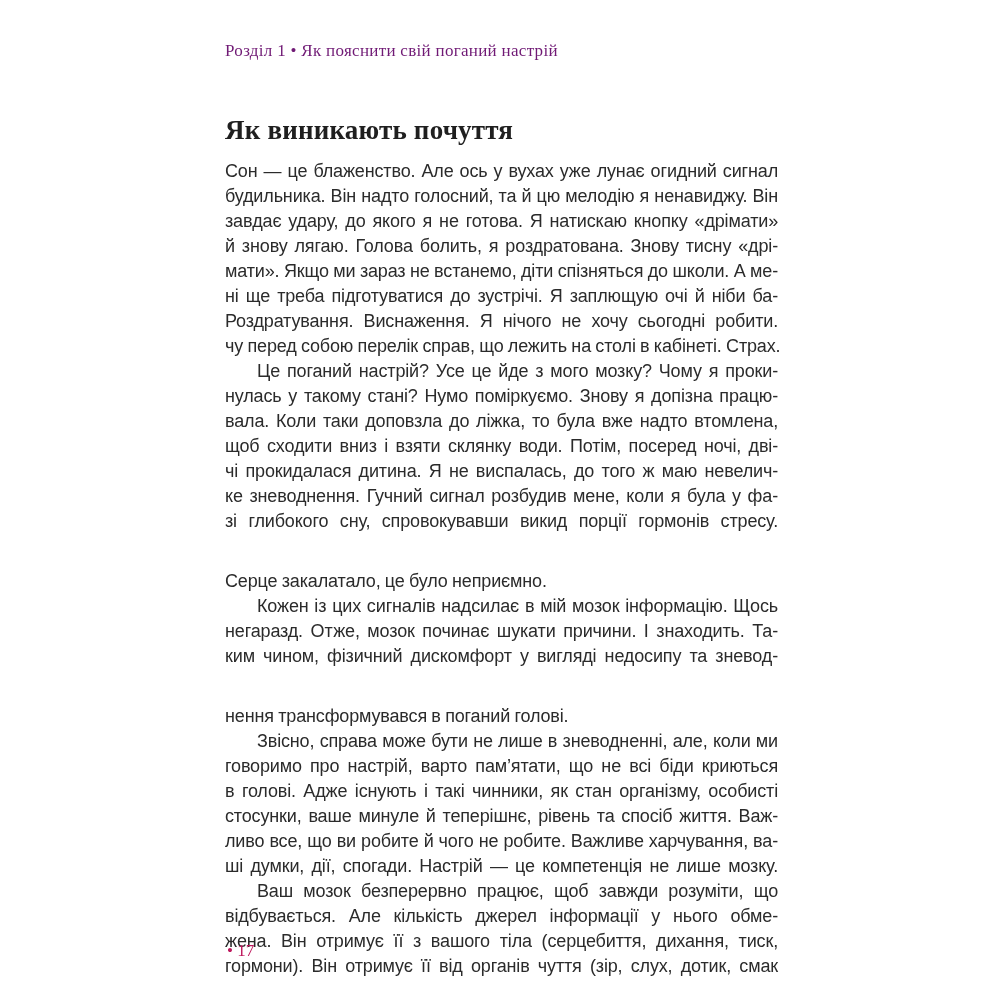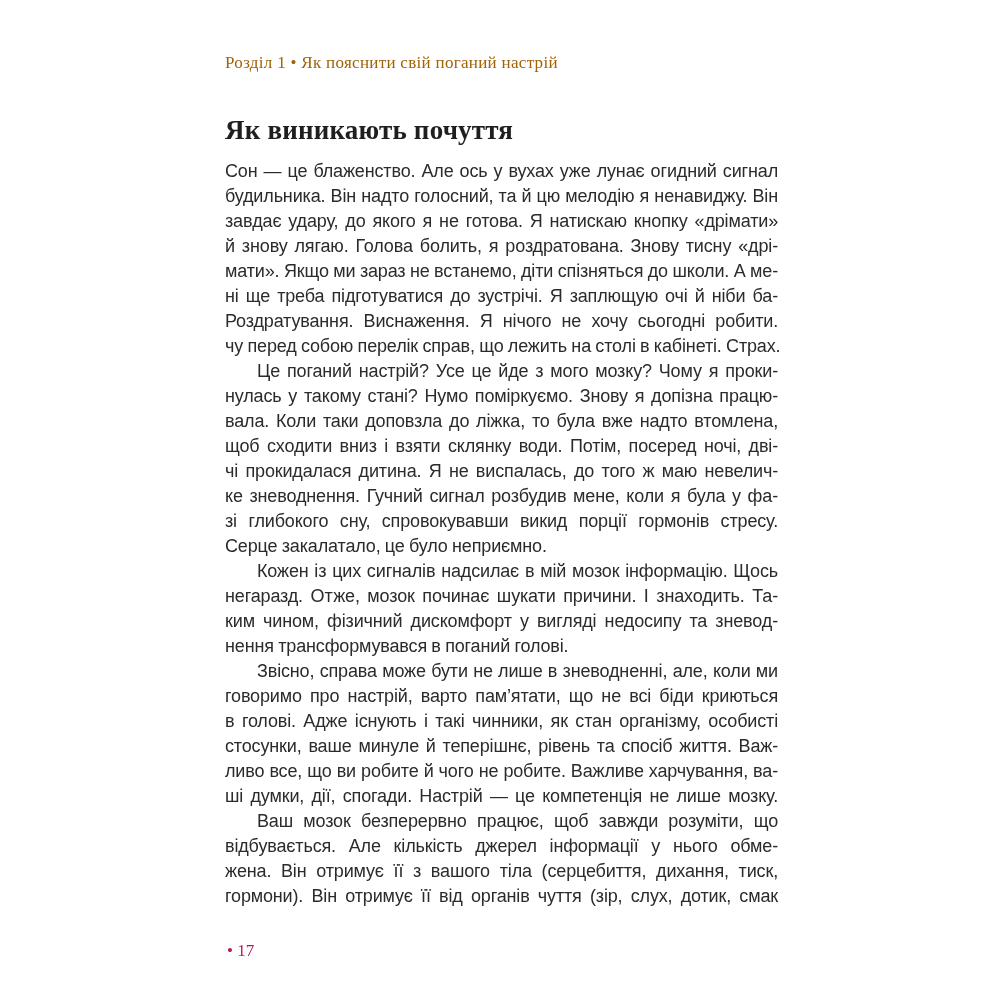--- a/index.html
+++ b/index.html
@@ -15,27 +15,27 @@
     font-family: "Liberation Sans", sans-serif;
   }
   .sheet {
     position: absolute;
     inset: 0;
     background: #ffffff;
   }
   .running-header {
     position: absolute;
     left: 225px;
-    top: 52px;
+    top: 40px;
     width: 553px;
     font-family: "Liberation Serif", serif;
     font-size: 17px;
     line-height: 1.25;
     letter-spacing: 0.3px;
-    color: #a16207;
+    color: #701a75;
     white-space: nowrap;
   }
   .section-title {
     position: absolute;
     left: 225px;
     top: 116px;
     margin: 0;
     width: 553px;
     font-family: "Liberation Serif", serif;
     font-size: 27px;
@@ -61,20 +61,21 @@
   }
   .line {
     text-align: justify;
     text-align-last: justify;
     height: 25px;
     overflow: visible;
     white-space: nowrap; 
   }
   .line.justify-off {
     text-align-last: left;
+    margin-top: 35px;
   }
   .line.first-indent {
     text-indent: 32px;
   }
   .page-number {
     position: absolute;
     left: 227px;
     top: 941px;
     font-family: "Liberation Serif", serif;
     font-size: 17px;

